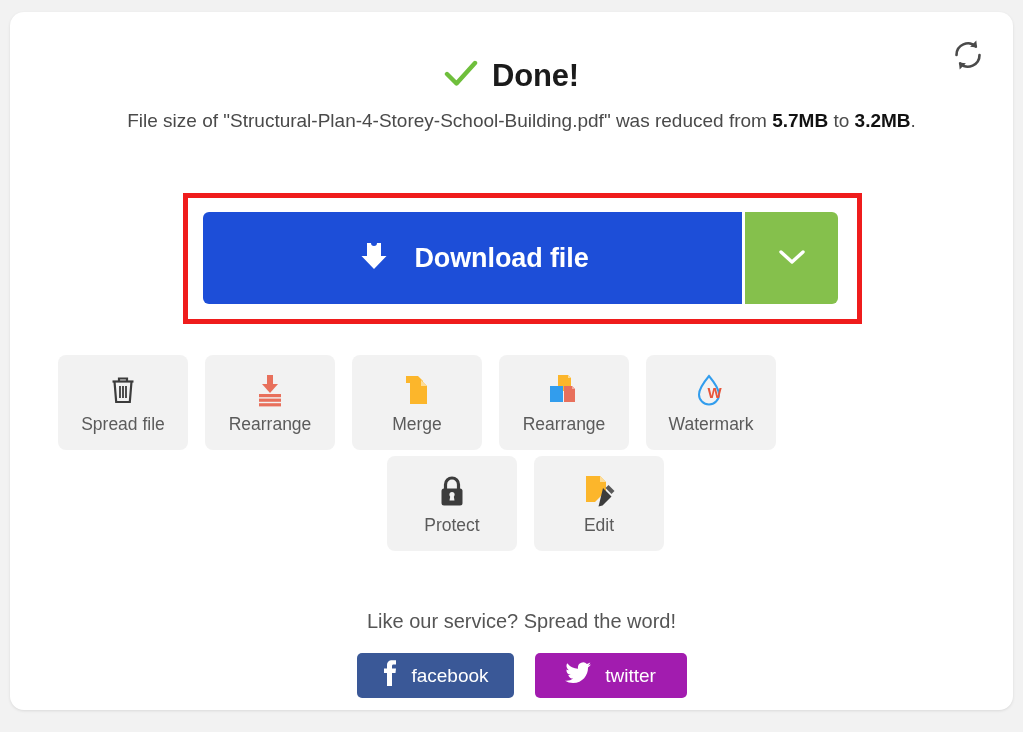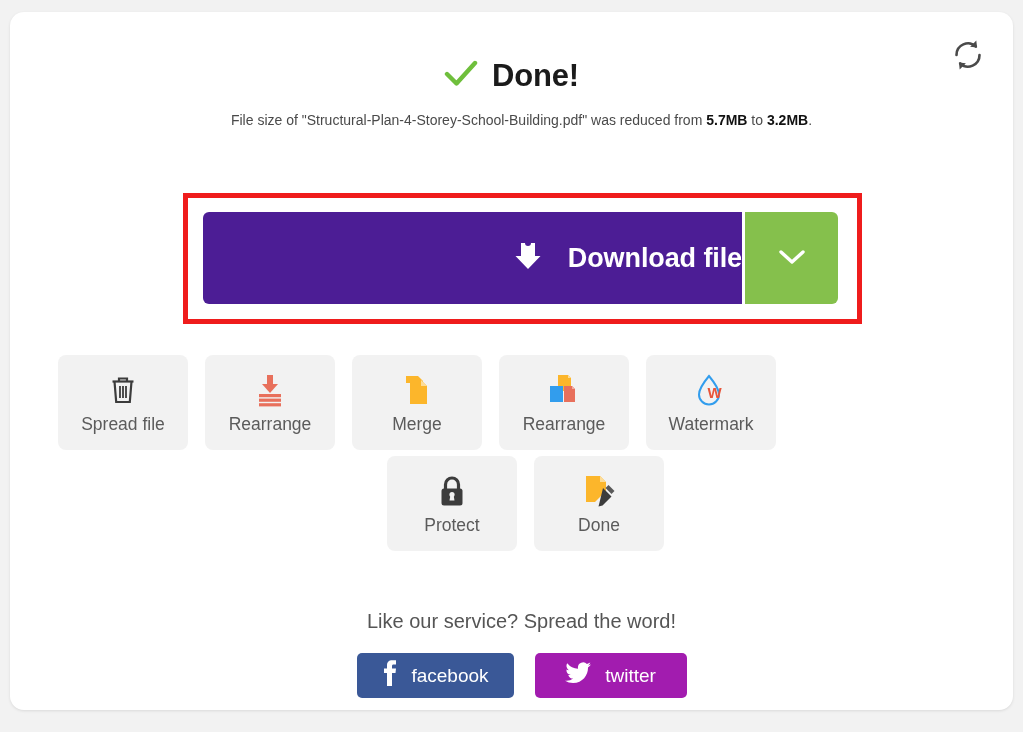--- a/index.html
+++ b/index.html
@@ -64,21 +64,21 @@
     letter-spacing: -0.2px;
   }
 
   
   .desc {
     position: absolute;
     left: 40px;
     top: 92px;
     width: 943px;
     text-align: center;
-    font-size: 14px;
+    font-size: 19px;
     line-height: 33px;
     color: #4a4a4a;
   }
   .desc b { color: #111; font-weight: bold; }
 
   
   .highlight-box {
     position: absolute;
     left: 173px;
     top: 181px;
@@ -92,25 +92,25 @@
   .dl-group {
     position: absolute;
     left: 193px;
     top: 200px;
     width: 635px;
     height: 92px;
     display: flex;
   }
   .dl-main {
     flex: 1 1 auto;
-    background: #4c1d95;
+    background: #1d4ed8;
     border-radius: 6px 0 0 6px;
     display: flex;
     align-items: center;
-    justify-content: flex-end;
+    justify-content: center;
     gap: 22px;
     cursor: pointer;
     border: none;
     font-family: inherit;
   }
   .dl-label {
     font-size: 27px;
     font-weight: bold;
     color: #ffffff;
     letter-spacing: -0.1px;
@@ -333,21 +333,21 @@
 
       <button class="tile">
         <span class="tile-icon">
           <svg width="34" height="34" viewBox="0 0 34 34">
             <path d="M4 2 h14 l6 6 v9 l-11 11 h-9 Z" fill="#fcb62b"></path>
             <path d="M18 2 v6 h6 Z" fill="#fddc97"></path>
             <path d="M21 14 L29.5 22.5 L20.5 31.5 L16.5 32.5 L17.5 28.5 Z" fill="#3c3c3c"></path>
             <path d="M26.5 11 L32.5 17 L29.5 20 L23.5 14 Z" fill="#595959"></path>
           </svg>
         </span>
-        <span class="tile-label">Done</span>
+        <span class="tile-label">Edit</span>
       </button>
     </div>
 
     <div class="spread-text">Like our service? Spread the word!</div>
 
     <div class="social-row">
       <button class="social-btn fb">
         <span>
           <svg width="16" height="28" viewBox="0 0 16 28">
             <path d="M11 9.5 V7.2 c0 -1.1 0.3 -1.7 1.9 -1.7 H15 V1.2 h-3.4 c-4.2 0 -5.6 2 -5.6 5.3 v3 H3 v4.4 h3 V27 h5 V13.9 h3.5 l0.5 -4.4 Z" fill="#ffffff"></path>

